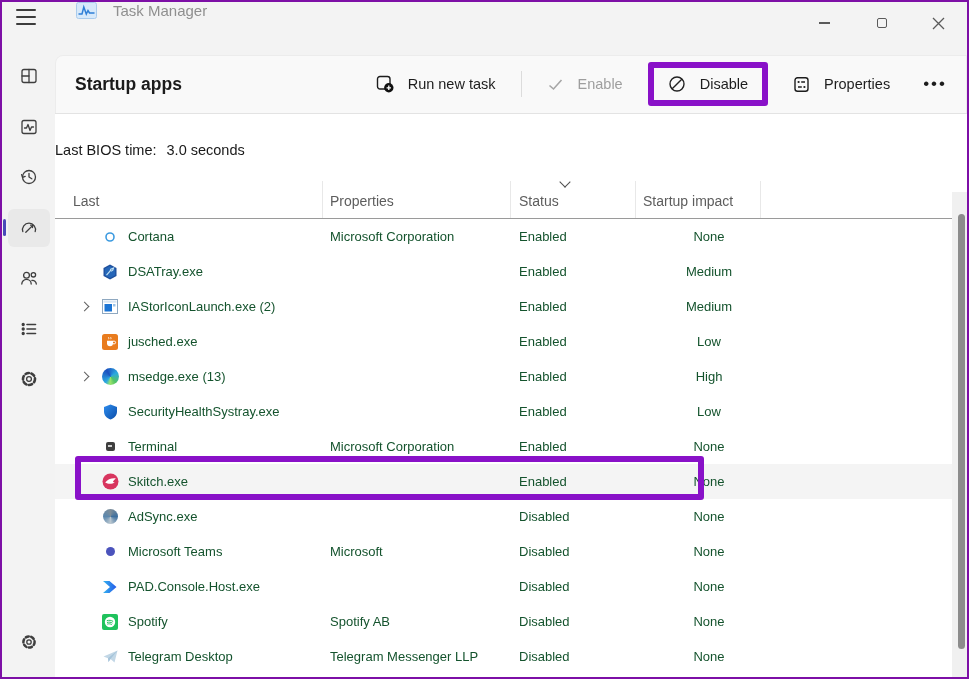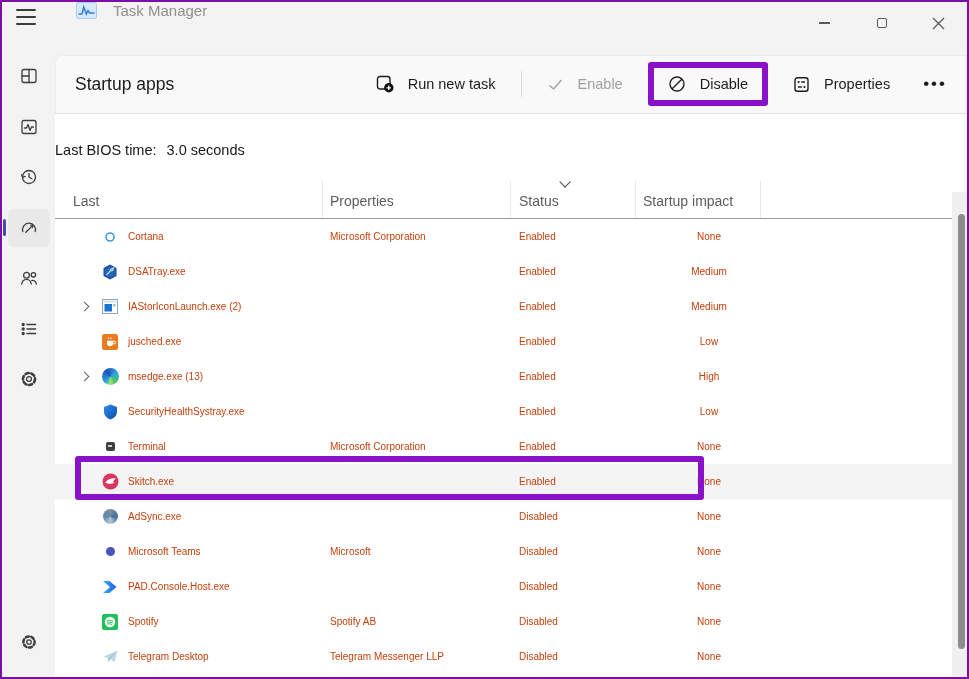--- a/index.html
+++ b/index.html
@@ -20,41 +20,41 @@
   .body{display:flex;height:624px;}
   .sidebar{width:53px;display:flex;flex-direction:column;align-items:center;padding-top:2px;position:relative;}
   .side-item{width:42px;height:38px;margin-bottom:12.5px;display:flex;align-items:center;justify-content:center;border-radius:6px;cursor:pointer;position:relative;}
   .side-item.selected{background:#e9e9e9;}
   .side-item.selected .accent{position:absolute;left:-5px;top:10px;width:3px;height:17px;border-radius:2px;background:var(--accent,#4949B8);}
   .side-item svg{stroke:#3e3e3e;fill:none;stroke-width:1.3;stroke-linecap:round;stroke-linejoin:round;}
   .side-settings{position:absolute;bottom:6px;left:50%;transform:translateX(-50%);}
   
   .card{flex:1;background:#f9f9f9;border-top-left-radius:8px;position:relative;overflow:hidden;box-shadow:0 0 0 1px #ececec inset;}
   .toolbar{height:58px;display:flex;align-items:center;padding:0 12px 0 20px;}
-  .page-title{font-size:17.5px;font-weight:400;color:#1b1b1b;margin:0;}
+  .page-title{font-size:17.5px;font-weight:700;color:#1b1b1b;margin:0;}
   .tb-actions{margin-left:auto;display:flex;align-items:center;gap:17px;}
   .tb-btn{display:flex;align-items:center;gap:14px;font-size:14.5px;color:#1d1d1d;padding:6px 8px;border-radius:4px;cursor:pointer;white-space:nowrap;background:none;border:none;}
   .tb-btn.disabled{color:#9e9e9e;cursor:default;}
   .tb-divider{width:1px;height:26px;background:#dcdcdc;}
   .annot-box{border:6px solid var(--annot,#8911C8);border-radius:3px;padding:1px 6px;display:flex;align-items:center;background:transparent;}
   .more-dots{font-size:17px;letter-spacing:2px;color:#1d1d1d;padding-bottom:6px;}
   
   .content{position:absolute;left:0;right:0;top:58px;bottom:0;background:#fff;border-top:1px solid #e3e3e3;}
   .bios-row{height:57px;display:flex;justify-content:flex-start;align-items:center;padding:14px 40px 0 0;font-size:14.5px;color:#191919;}
   .bios-row .val{margin-left:10px;}
   .thead{height:48px;position:relative;display:flex;align-items:flex-end;border-bottom:1px solid #9a9a9a;font-size:14px;color:#5d5d5d;}
   .thead .hc{padding-bottom:9px;}
   .hc-name{width:275px;padding-left:18px;}
   .hc-pub{width:180px;}
   .hc-status{width:125px;padding-left:9px;}
   .hc-impact{width:140px;padding-left:8px;}
   .col-sep{position:absolute;top:10px;bottom:0;width:1px;background:#e8e8e8;}
   .sort-chev{position:absolute;top:7px;left:506px;width:8px;height:8px;border-left:1.5px solid #4d4d4d;border-bottom:1.5px solid #4d4d4d;transform:rotate(-45deg);}
   .rows{position:relative;}
-  .trow{display:flex;align-items:center;height:35px;font-size:10px;color:#c2410c;}
+  .trow{display:flex;align-items:center;height:35px;font-size:13px;color:#14532d;}
   .trow.selected{background:#f4f4f4;}
   .cell-exp{width:40px;display:flex;justify-content:flex-end;padding-right:7px;}
   .chev{width:7px;height:7px;border-top:1.4px solid #5f5f5f;border-right:1.4px solid #5f5f5f;transform:rotate(45deg);}
   .cell-icon{width:30px;display:flex;align-items:center;justify-content:center;}
   .cell-name{width:205px;padding-left:3px;}
   .cell-pub{width:180px;}
   .cell-status{width:125px;padding-left:9px;}
   .cell-impact{width:140px;padding-left:8px;text-align:center;}
   .row-annot{position:absolute;left:20px;top:237px;width:629px;height:44px;border:6px solid var(--annot,#8911C8);border-radius:3px;pointer-events:none;}
   

